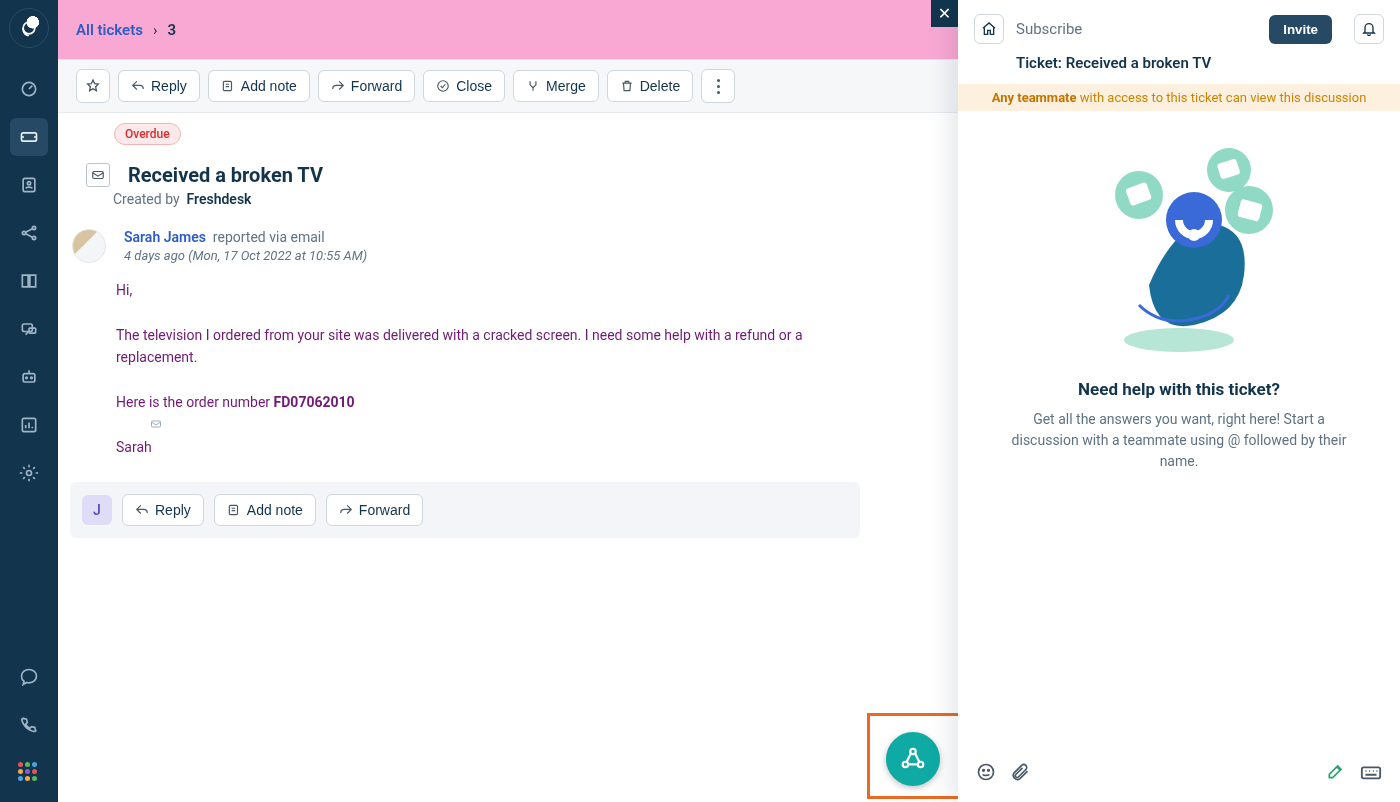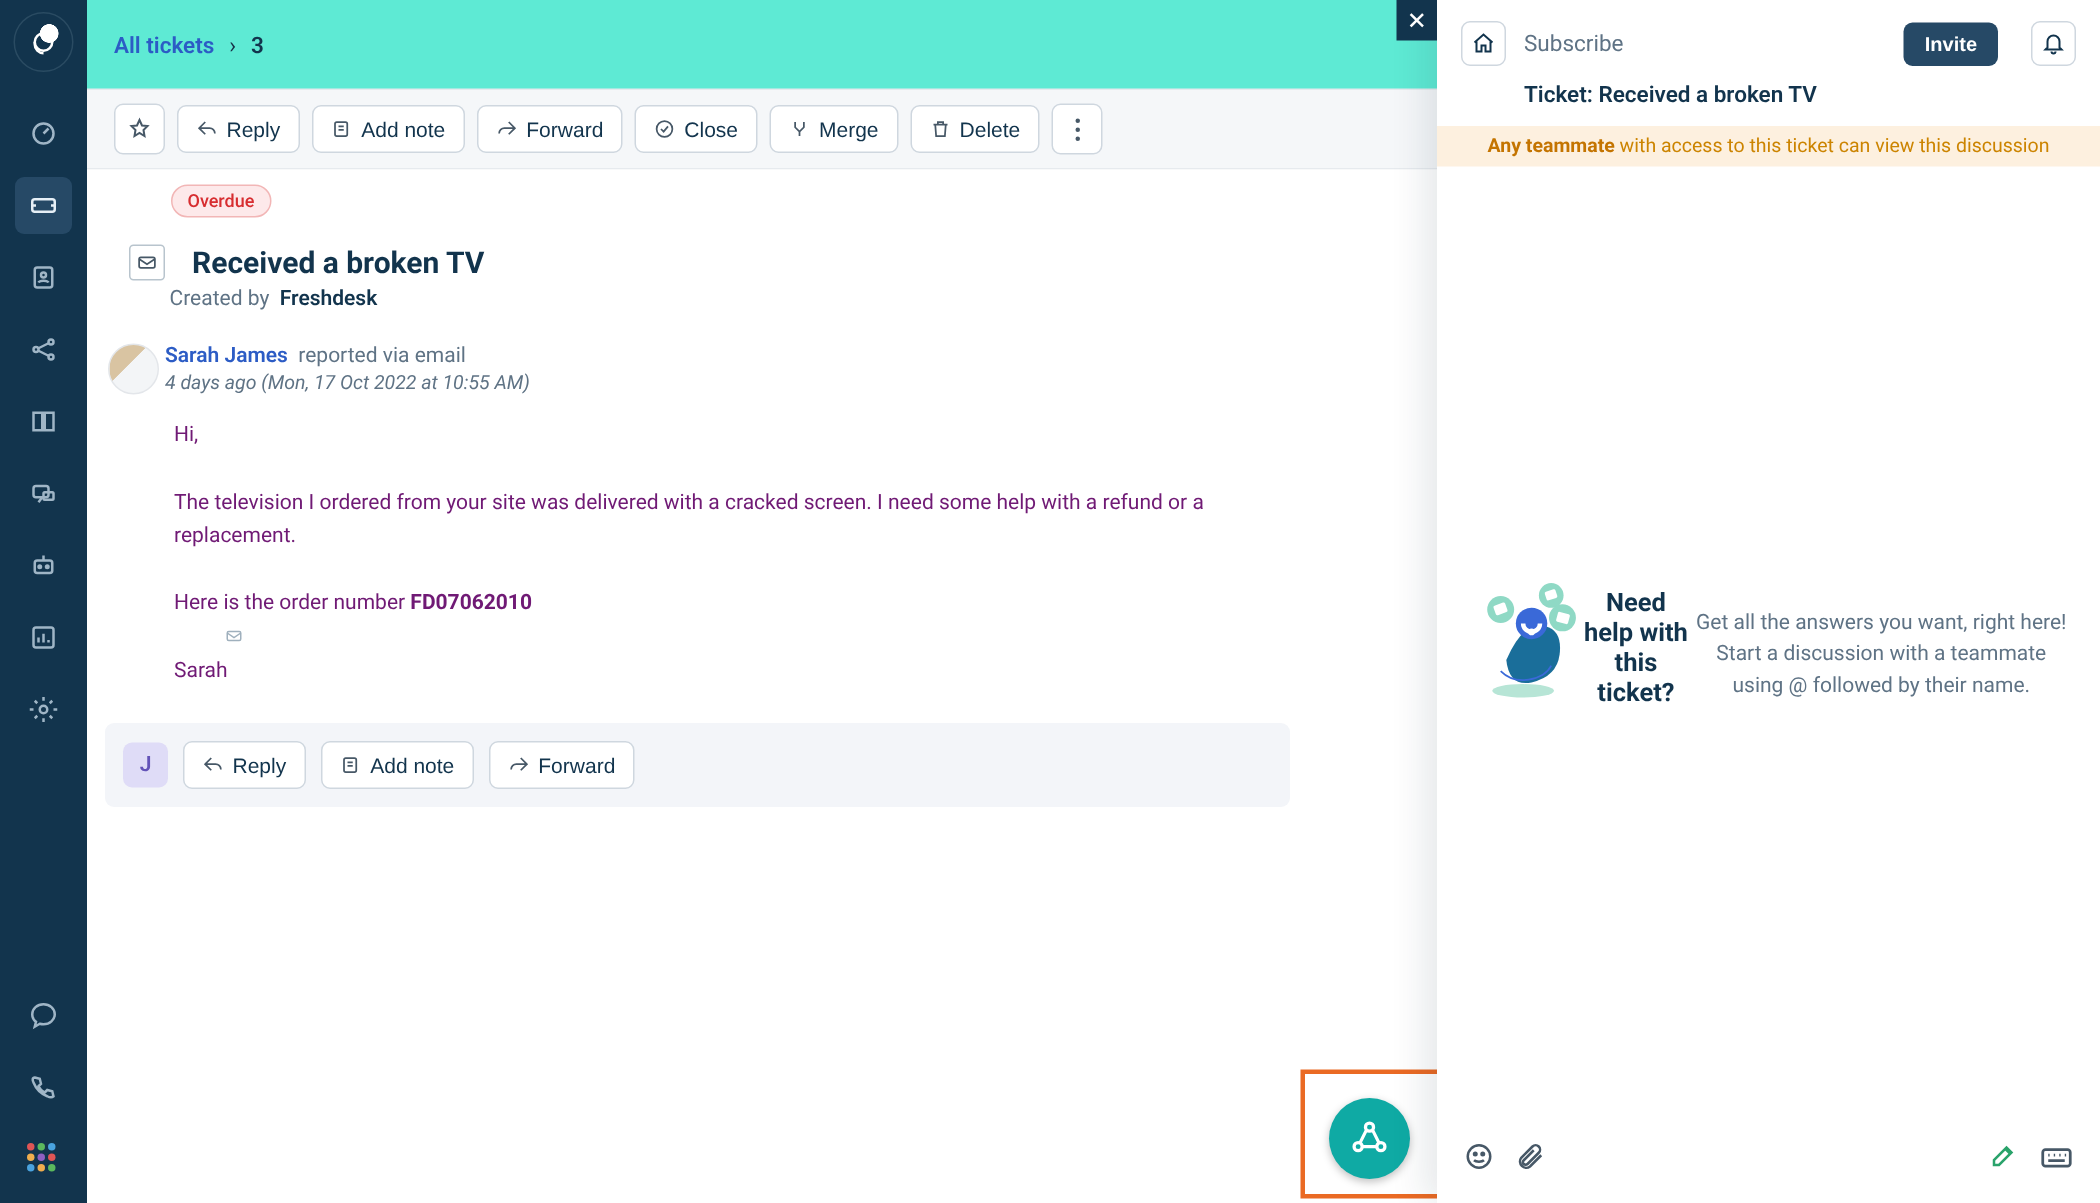--- a/index.html
+++ b/index.html
@@ -9,21 +9,21 @@
 .leftnav { position: absolute; left: 0; top: 0; width: 58px; height: 802px; background: #12344d; display: flex; flex-direction: column; align-items: center; padding-top: 8px; }
 .leftnav .logo { width: 40px; height: 40px; border-radius: 50%; background: radial-gradient(circle at 60% 35%, #ffffff 0 18%, transparent 19%), #12344d; display: flex; align-items: center; justify-content: center; border: 1px solid #2a4b62; margin-bottom: 22px; }
 .leftnav .navicon { width: 38px; height: 38px; display: flex; align-items: center; justify-content: center; border-radius: 6px; margin-bottom: 10px; color: #9fb5c6; cursor: pointer; }
 .leftnav .navicon.active { background: #264966; color: #e6eff6; }
 .leftnav .spacer { flex: 1; }
 .leftnav svg { width: 20px; height: 20px; }
 .apps-icon { width: 22px; height: 22px; display: grid; grid-template-columns: repeat(3, 5px); grid-template-rows: repeat(3, 5px); gap: 2px; }
 .apps-icon span { border-radius: 50%; }
 
 
-.header { position: absolute; left: 58px; top: 0; right: 0; height: 60px; border-bottom: 1px solid #e6eaee; display: flex; align-items: center; padding: 0 18px; background: #5eead4; }
+.header { position: absolute; left: 58px; top: 0; right: 0; height: 60px; border-bottom: 1px solid #e6eaee; display: flex; align-items: center; padding: 0 18px; background: #f9a8d4; }
 .header .crumb-link { color: #2c5cc5; font-weight: 600; font-size: 15px; }
 .header .crumb-sep { margin: 0 10px; color: #183247; font-size: 15px; }
 .header .crumb-id { font-weight: 600; font-size: 15px; color: #12344d; }
 .header .spacer2 { flex: 1; }
 .header .trial { color: #12344d; font-size: 14px; margin-right: 18px; }
 .header .subscribe { border: 1px solid #cfd7df; border-radius: 6px; background: #fff; padding: 8px 14px; font-size: 14px; color: #12344d; cursor: pointer; }
 
 
 .toolbar { position: absolute; left: 58px; top: 60px; right: 0; height: 53px; background: #f5f7f9; border-bottom: 1px solid #e6eaee; display: flex; align-items: center; padding: 0 18px; gap: 8px; }
 .btn { border: 1px solid #cfd7df; border-radius: 6px; background: #fff; padding: 7px 12px; font-size: 14px; color: #12344d; display: inline-flex; align-items: center; gap: 6px; cursor: pointer; }
@@ -34,21 +34,21 @@
 
 .main { position: absolute; left: 58px; top: 113px; right: 0; bottom: 0; display: flex; background: #fff; }
 .main-left { flex: 1; padding: 8px 0 11px 0; overflow: hidden; }
 .overdue-pill { display: inline-block; margin-left: 56px; margin-top: 2px; padding: 3px 10px; border: 1px solid #f2b6b6; background: #fde9ea; color: #d72d30; border-radius: 12px; font-size: 12px; font-weight: 500; }
 .ticket-title-row { display: flex; align-items: center; gap: 18px; margin: 18px 0 4px 14px; }
 .ticket-title { font-size: 20px; font-weight: 700; color: #12344d; }
 .mail-icon-sq { width: 24px; height: 24px; border: 1px solid #b8c4cd; border-radius: 3px; display: flex; align-items: center; justify-content: center; margin-left: 14px; }
 .created-by { margin-left: 55px; font-size: 14px; color: #5f7385; }
 .created-by b { font-weight: 600; color: #12344d; }
 
-.message { display: flex; gap: 4px; margin: 22px 18px 10px 14px; }
+.message { display: flex; gap: 18px; margin: 22px 18px 10px 14px; }
 .avatar-img { width: 34px; height: 34px; border-radius: 50%; background: linear-gradient(135deg, #d9c4a2 40%, #f3f5f7 41%); border: 1px solid #e3e6ea; }
 .msg-meta .rname { color: #2c5cc5; font-weight: 600; }
 .msg-meta .rvia { color: #5f7385; }
 .msg-time { font-style: italic; color: #5f7385; font-size: 13px; margin-top: 3px; }
 .msg-body { margin: 16px 0 0 58px; max-width: 760px; line-height: 1.6; color: #701a75; }
 .mini-mail { position: absolute; left: 90px; top: 305px; width: 16px; height: 12px; }
 
 .order-bold { font-weight: 700; }
 
 .reply-bar { margin: 24px 12px 0 12px; background: #f3f5f9; border-radius: 6px; padding: 12px; display: flex; align-items: center; gap: 10px; width: 790px; }
@@ -76,21 +76,21 @@
 .drawer { position: absolute; top: 0; right: 0; width: 442px; height: 802px; background: #fff; box-shadow: -6px 0 24px rgba(20,40,60,0.12); display: flex; flex-direction: column; }
 .drawer-close { position: absolute; left: -27px; top: 0; width: 27px; height: 27px; background: #12344d; color: #fff; display: flex; align-items: center; justify-content: center; cursor: pointer; font-size: 16px; }
 .drawer-top { display: flex; align-items: center; padding: 14px 16px 8px; gap: 12px; }
 .drawer-home { width: 30px; height: 30px; border: 1px solid #cfd7df; border-radius: 6px; display: flex; align-items: center; justify-content: center; color: #12344d; }
 .drawer-title { font-size: 15px; color: #5f7385; flex: 1; }
 .invite-btn { background: #264966; color: #fff; border: none; border-radius: 6px; padding: 7px 14px; font-weight: 600; cursor: pointer; }
 .bell-btn { width: 30px; height: 30px; border: 1px solid #cfd7df; border-radius: 6px; display: flex; align-items: center; justify-content: center; margin-left: 10px; cursor: pointer; }
 .drawer-sub { padding: 2px 16px 12px 58px; font-size: 15px; font-weight: 600; color: #12344d; }
 .drawer-banner { background: #fdf0df; color: #cc8400; font-size: 13px; text-align: center; padding: 6px; }
 .drawer-banner b { color: #c47400; font-weight: 700; }
-.drawer-body { flex: 1; display: flex; align-items: center; padding: 24px 20px 0; color: #5f7385; text-align: center; }
+.drawer-body { flex: 1; display: flex; flex-direction: column; align-items: center; padding: 24px 20px 0; color: #5f7385; text-align: center; }
 .illus { width: 200px; height: 220px; margin-bottom: 24px; }
 .drawer-body h4 { font-size: 17px; font-weight: 700; color: #12344d; margin-bottom: 10px; }
 .drawer-body p { font-size: 14px; max-width: 360px; line-height: 1.5; }
 .drawer-input-area { padding: 12px 16px 16px; }
 .drawer-input { border: 1px solid #cfd7df; border-radius: 8px; padding: 12px; min-height: 60px; font-size: 14px; color: #8a9aa7; }
 .drawer-icons { display: flex; align-items: center; padding: 10px 2px 0; gap: 14px; color: #475867; }
 .drawer-icons .right { margin-left: auto; display: flex; gap: 14px; }
 
 a { text-decoration: none; }
 </style>

